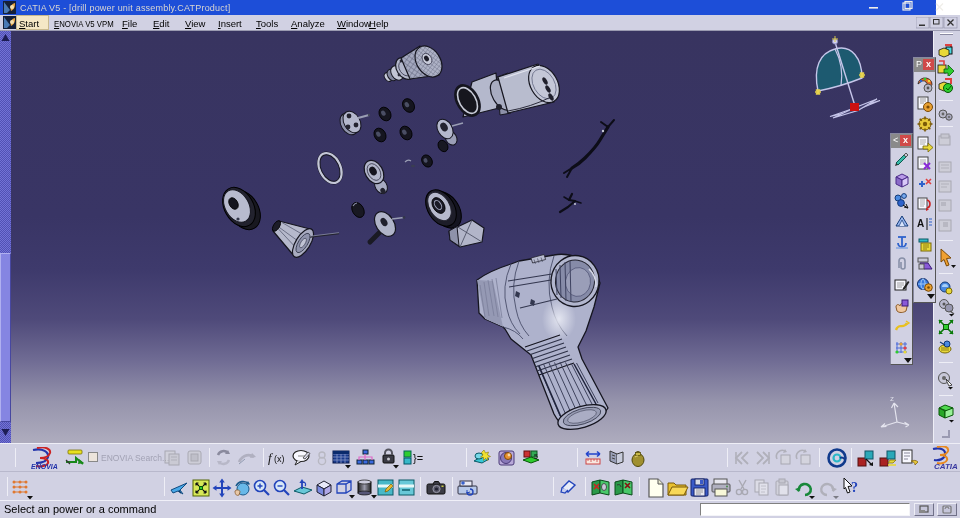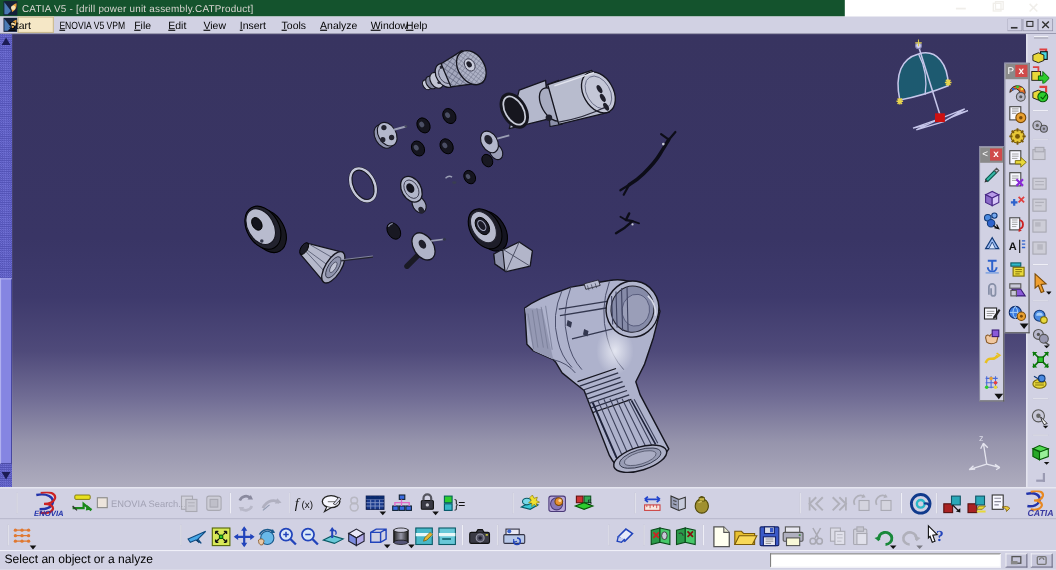--- a/index.html
+++ b/index.html
@@ -1,18 +1,18 @@
 <!DOCTYPE html>
 <html><head>
 <meta charset="utf-8">
 <style>
 * { margin:0; padding:0; box-sizing:border-box; }
 html,body { width:960px; height:518px; overflow:hidden; font-family:"Liberation Sans", sans-serif; }
 .abs { position:absolute; }
-#titlebar { left:0; top:0; width:768px; height:15px; background:#14532d; color:#d9d6d1; font-size:9px; }
+#titlebar { left:0; top:0; width:936px; height:15px; background:#1d4ed8; color:#d9d6d1; font-size:9px; }
 #titlebar .txt { position:absolute; left:20px; top:2.5px; letter-spacing:0.2px; }
 #menubar { left:0; top:15px; width:960px; height:16px; background:#d1d1e3; border-bottom:1px solid #9a9ab0; font-size:9.5px; color:#000; }
 .mi { position:absolute; top:3px; }
 .mi u { text-decoration:underline; }
 #content { left:0; top:31px; width:960px; height:412px; background:#d1d1e3; }
 #viewport { position:absolute; left:11px; top:0; width:922px; height:412px;
  background:linear-gradient(180deg,#383460 0%,#393565 45%,#3e3a6c 58%,#4f4a7a 70%,#706c94 80%,#9694ac 90%,#aeacbe 100%); }
 #lscroll { position:absolute; left:0; top:0; width:11px; height:412px; background:#5d5dc0; }
 #rstrip { position:absolute; left:933px; top:0; width:27px; height:412px; background:#d1d1e3; border-left:1px solid #eeeef6; }
 #row1 { left:0; top:443px; width:960px; height:28px; background:#d1d1e3; border-top:1px solid #eeeef6; }
@@ -44,21 +44,21 @@
   </svg>
 </div>
 <div class="abs" id="menubar">
   <svg class="abs" style="left:3px;top:1px" width="13" height="13">
       <rect x="0" y="0" width="13" height="13" fill="#15203a"></rect>
       <path d="M1,1 L7,9 L4,12 L1,12 Z" fill="#4a7ab5"></path>
       <path d="M12,2 C8,3 7,6 8,10 C10,9 12,7 12,4 Z" fill="#e8a23c"></path>
       <circle cx="9" cy="6" r="2" fill="#f4e0b0"></circle>
     </svg>
   <div class="abs" style="left:16px;top:0;width:33px;height:15px;background:#f5e7c6;border:1px solid #c9b98f"></div>
-  <span class="mi" style="left:8px"><u>S</u>tart</span>
+  <span class="mi" style="left:19px"><u>S</u>tart</span>
   <span class="mi" style="left:54px;transform:scaleX(0.82);transform-origin:0 0;display:inline-block"><u>E</u>NOVIA V5 VPM</span>
   <span class="mi" style="left:122px"><u>F</u>ile</span>
   <span class="mi" style="left:153px"><u>E</u>dit</span>
   <span class="mi" style="left:185px"><u>V</u>iew</span>
   <span class="mi" style="left:218px"><u>I</u>nsert</span>
   <span class="mi" style="left:256px"><u>T</u>ools</span>
   <span class="mi" style="left:291px"><u>A</u>nalyze</span>
   <span class="mi" style="left:337px"><u>W</u>indow</span>
   <span class="mi" style="left:369px"><u>H</u>elp</span>
   <svg class="abs" style="left:916px;top:2px" width="42" height="12">
@@ -854,21 +854,21 @@
       <path d="M16,14 a6,5.5 0 1 0 -6,4" fill="none" stroke="#888" stroke-width="2.4"></path>
       <path d="M14,10 l2,5 4,-3 Z" fill="#888"></path>
       <path d="M16,19 l6,0 -3,3 Z" fill="#111"></path>
     </svg>
   <svg class="abs" style="left:840px;top:4px" width="24" height="22">
       <path d="M4,2 L12,10 L8,10.5 L10,16 L7.5,17 L5.5,11.5 L4,13 Z" fill="#f8f8ff" stroke="#111" stroke-width="1"></path>
       <text x="11" y="16" font-size="14" font-weight="bold" fill="#2244bb" font-family="Liberation Serif">?</text>
     </svg>
 </div>
 <div class="abs" id="status">
-  <span class="abs" style="left:4px;top:2px">Select an object or a nalyze</span>
+  <span class="abs" style="left:4px;top:2px">Select an power or a command</span>
   <div class="abs" style="left:700px;top:2px;width:210px;height:13px;background:#fff;border:1px solid #808080;border-bottom-color:#f4f4f8;border-right-color:#f4f4f8"></div>
   <div class="abs" style="left:914px;top:2px;width:20px;height:13px;background:#c6c6da;border:1px solid #eeeef6;border-bottom-color:#707088;border-right-color:#707088"><svg width="18" height="11">
         <rect x="5" y="2" width="8" height="6" fill="none" stroke="#555" stroke-width="1.2"></rect>
         <rect x="4" y="6" width="6" height="3" fill="#888"></rect>
       </svg></div>
   <div class="abs" style="left:937px;top:2px;width:20px;height:13px;background:#c6c6da;border:1px solid #eeeef6;border-bottom-color:#707088;border-right-color:#707088"><svg width="18" height="11">
         <rect x="5" y="2" width="8" height="7" rx="1" fill="none" stroke="#777" stroke-width="1.2"></rect>
         <path d="M7,5 a2,2 0 0 1 4,0" fill="none" stroke="#777"></path>
       </svg></div>
 </div>

